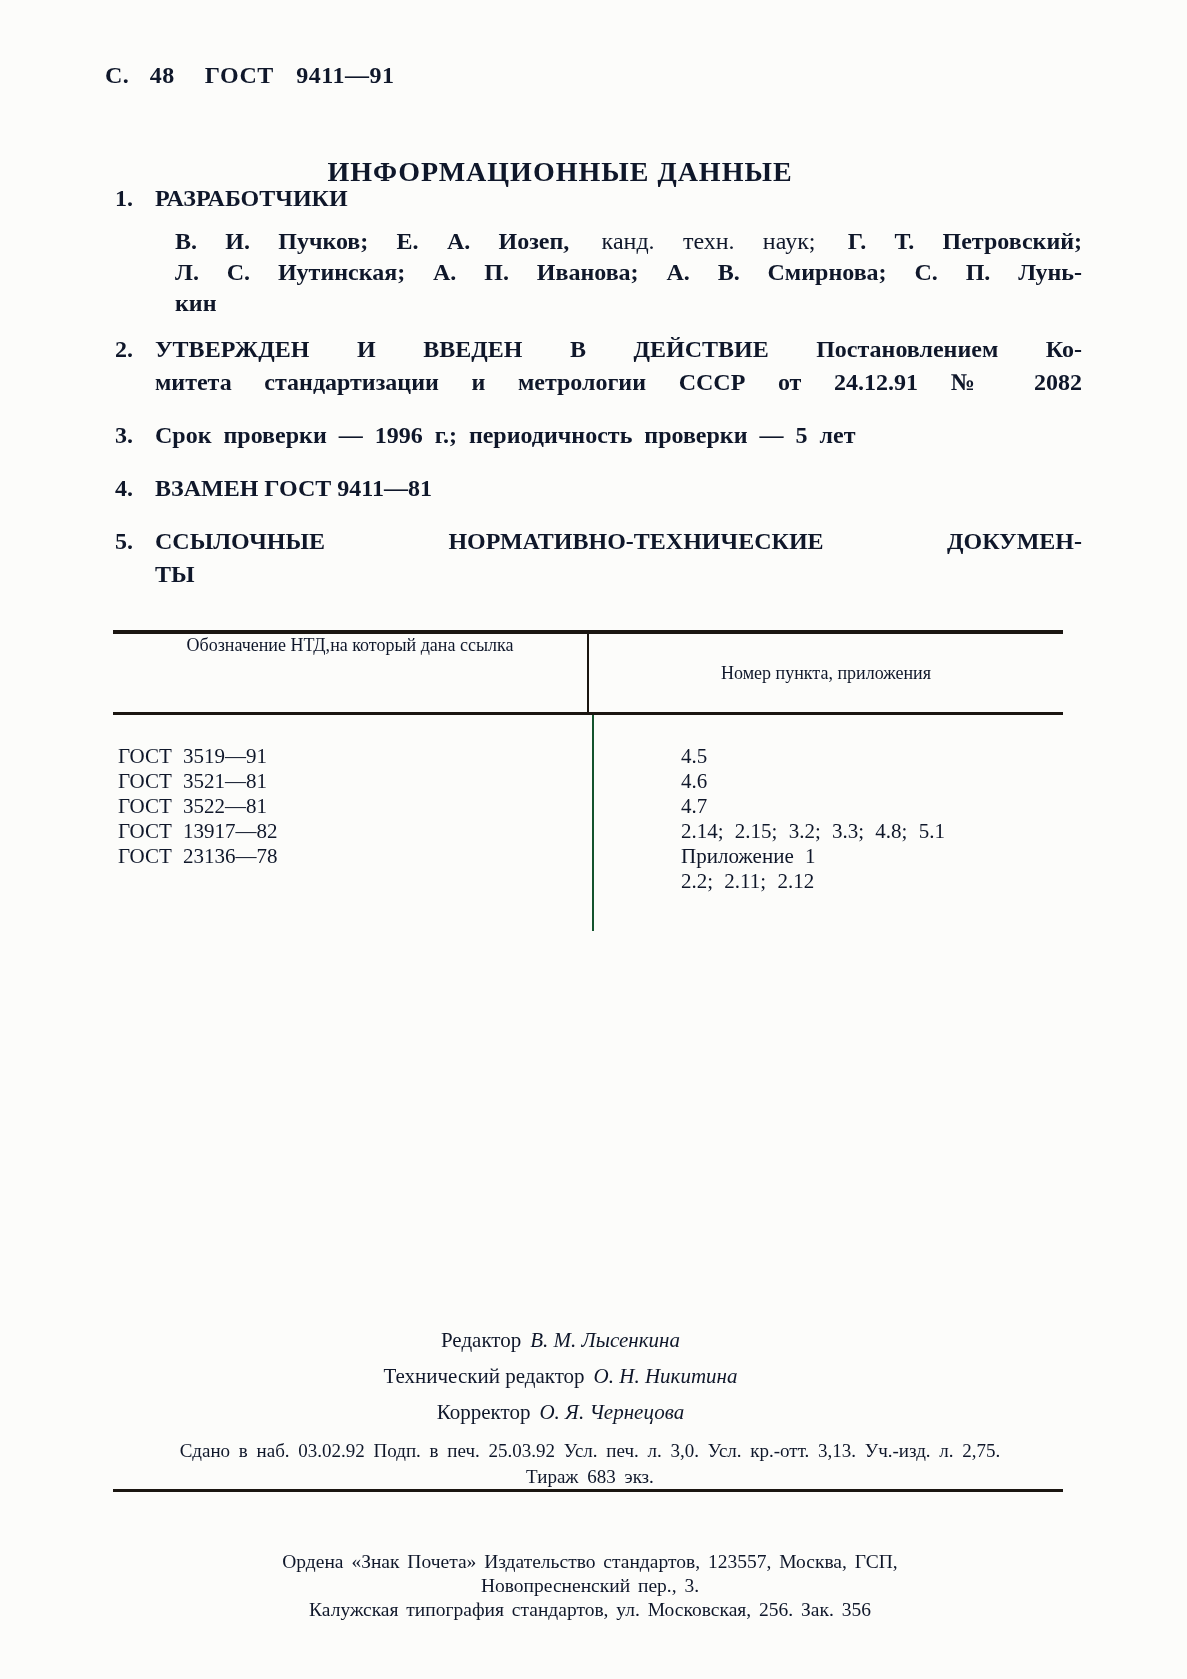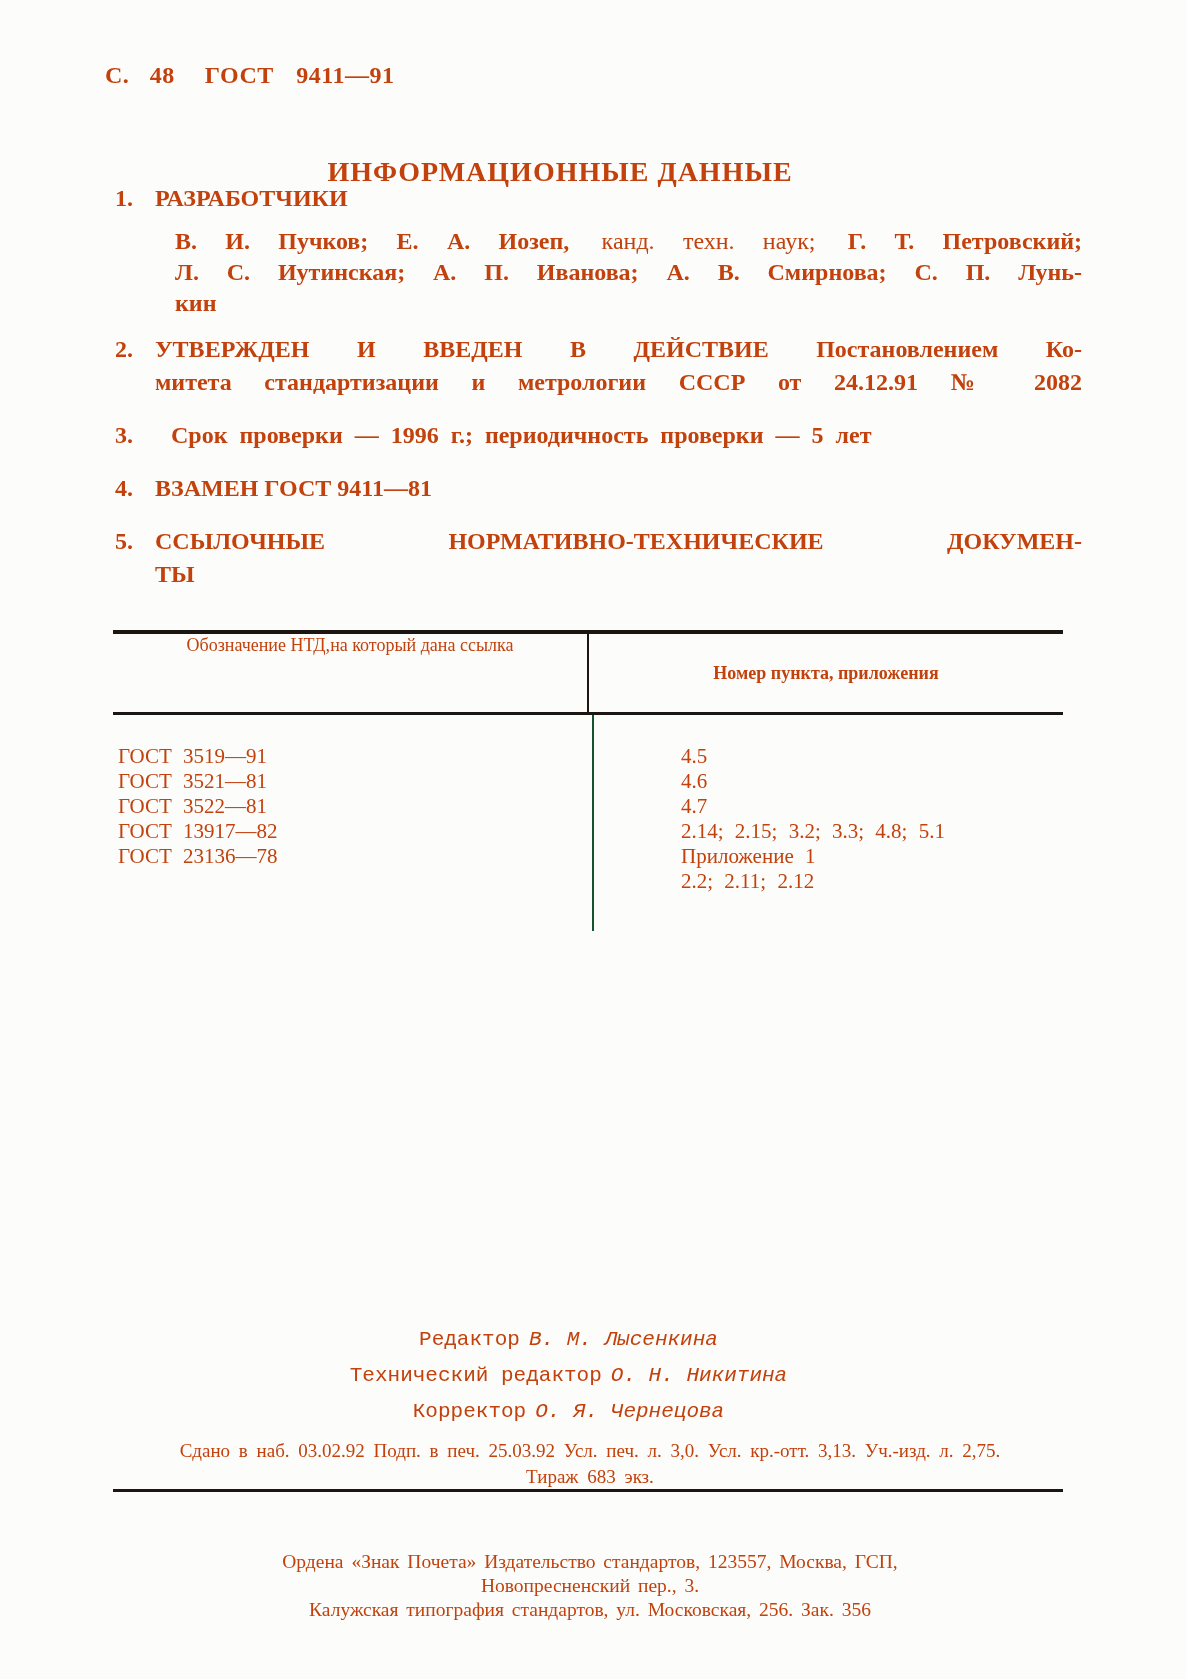--- a/index.html
+++ b/index.html
@@ -1,21 +1,21 @@
 <!DOCTYPE html>
 <html><head>
 <meta charset="utf-8">
 <style>
   html,body{margin:0;padding:0;background:#e8e8e6;}
   .page{
     position:relative;
     width:1187px;height:1679px;
     margin:0 auto;
     background:#fcfcfa;
-    color:#c2410c;
+    color:#0f172a;
     font-family:"Liberation Serif","DejaVu Serif",serif;
     overflow:hidden;
   }
   .b{font-weight:bold;}
   .page-header{
     position:absolute;left:105px;top:62px;
     font-size:24px;font-weight:bold;letter-spacing:0.5px;
   }
   .page-header .ph-std{margin-left:30px;word-spacing:16px;}
   .page-header .ph-page{word-spacing:14px;}
@@ -34,46 +34,45 @@
   .sec1h{top:182px;}
   .para.sec1p{
     position:absolute;left:175px;top:226px;width:907px;
     font-size:24px;line-height:31px;font-weight:bold;
   }
   .pline{display:block;}
   .r{font-weight:normal;}
   .mid{margin:0 4px;}
   .sec2{top:333px;}
   .sec3{top:419px;}
-  .sp3{word-spacing:6px;margin-left:16px;}
+  .sp3{word-spacing:6px;}
   .sec4{top:472px;}
   .sec5{top:525px;}
   .ref-table{
     position:absolute;left:113px;top:630px;width:950px;
     border-top:4px solid #1b1611;
   }
   .t-head{display:flex;border-bottom:3px solid #1b1611;height:78px;}
   .t-head .c1{
     width:474px;flex:none;display:flex;flex-direction:row;
     justify-content:center;text-align:center;
     font-size:18px;line-height:23px;
   }
   .t-head .c2{
     flex:1;border-left:2px solid #1b1611;
     display:flex;align-items:center;justify-content:center;
     font-size:18px;
-    font-weight:bold;
   }
   .t-body{display:flex;min-height:216px;}
   .t-body .c1{width:474px;flex:none;padding:29px 0 0 5px;}
   .t-body .c2{flex:1;border-left:2px solid #14532d;padding:29px 0 0 87px;}
   .t-body .cell{font-size:21px;line-height:25px;word-spacing:6px;}
   .credits{
-    position:absolute;left:16px;top:1322px;width:1105px;
-    text-align:center;font-size:21px;line-height:36px;font-family:Liberation Mono, monospace;
+    position:absolute;left:8px;top:1322px;width:1105px;
+    text-align:center;font-size:21px;line-height:36px;
   }
   .credit-line .cn{font-style:italic;margin-left:9px;}
   .imprint{
     position:absolute;left:80px;top:1438px;width:1020px;
     text-align:center;font-size:19px;line-height:26px;word-spacing:4px;
   }
   .foot-rule{
     position:absolute;left:113px;top:1489px;width:950px;height:3px;
     background:#1b1611;
   }

